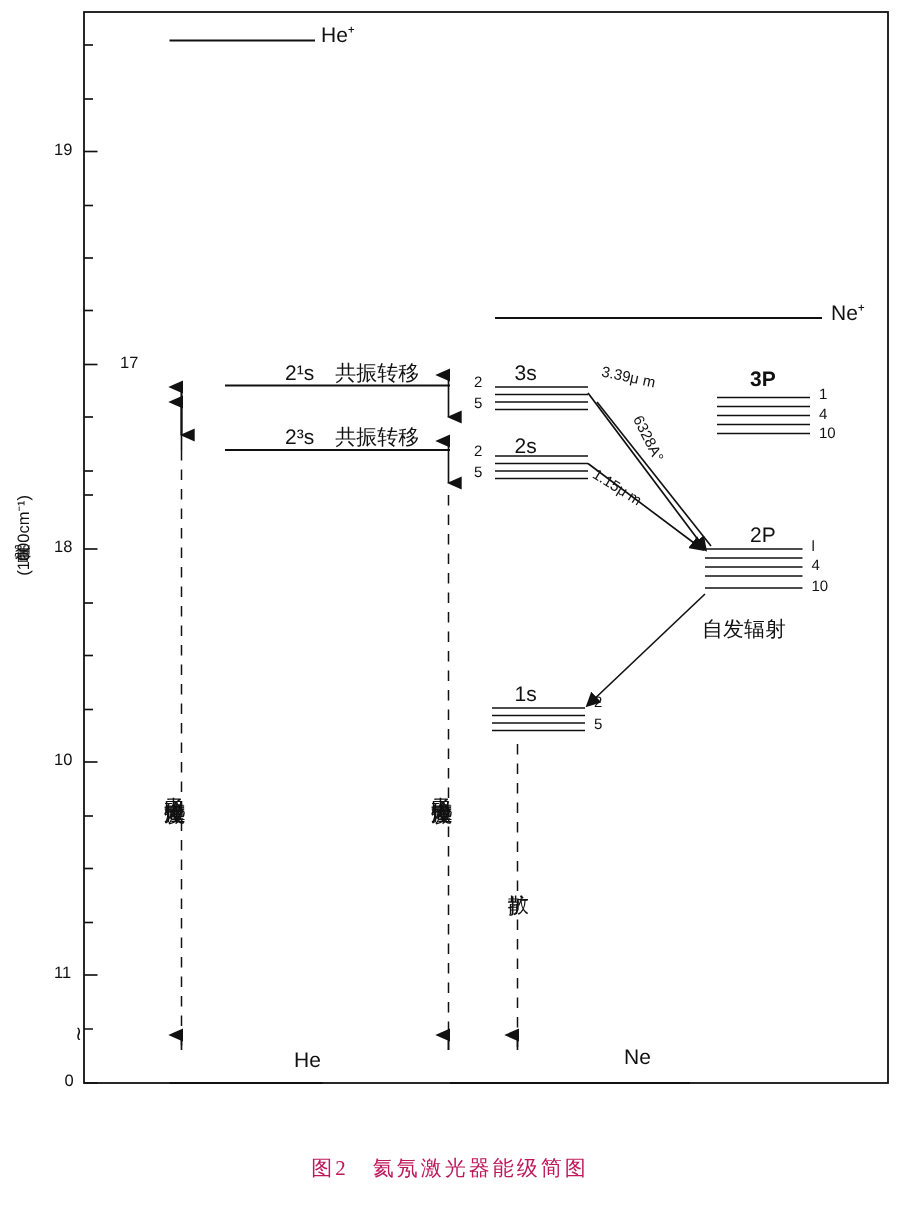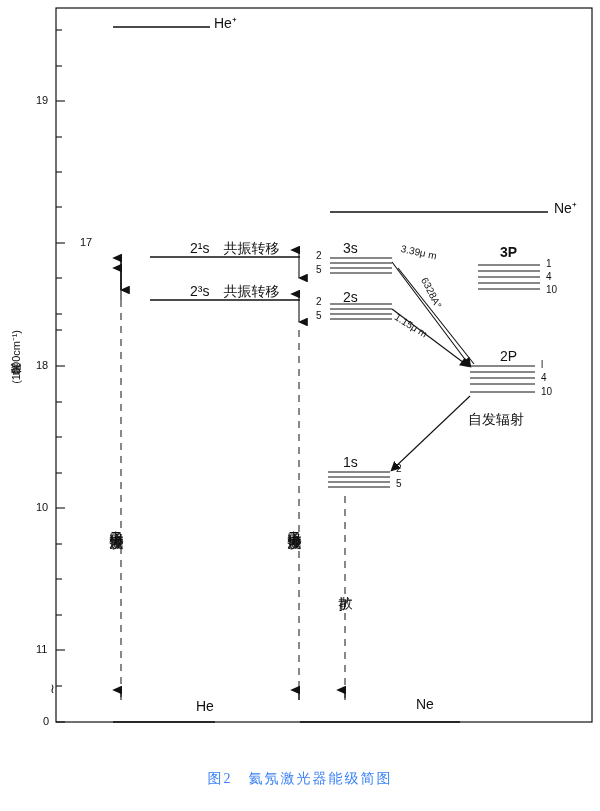--- a/index.html
+++ b/index.html
@@ -47,21 +47,21 @@
   }
   .caption {
     position: absolute;
     left: 0;
     top: 770px;
     width: 600px;
     text-align: center;
     font-size: 14px;
     font-family: "Liberation Serif", serif;
     letter-spacing: 2px;
-    color: #3b82f6;
+    color: #be185d;
   }
   .axis-title {
     position: absolute;
     left: 8px;
     top: 330px;
     font-size: 11px;
     writing-mode: vertical-rl;
     transform: rotate(180deg);
     white-space: nowrap;
   }

